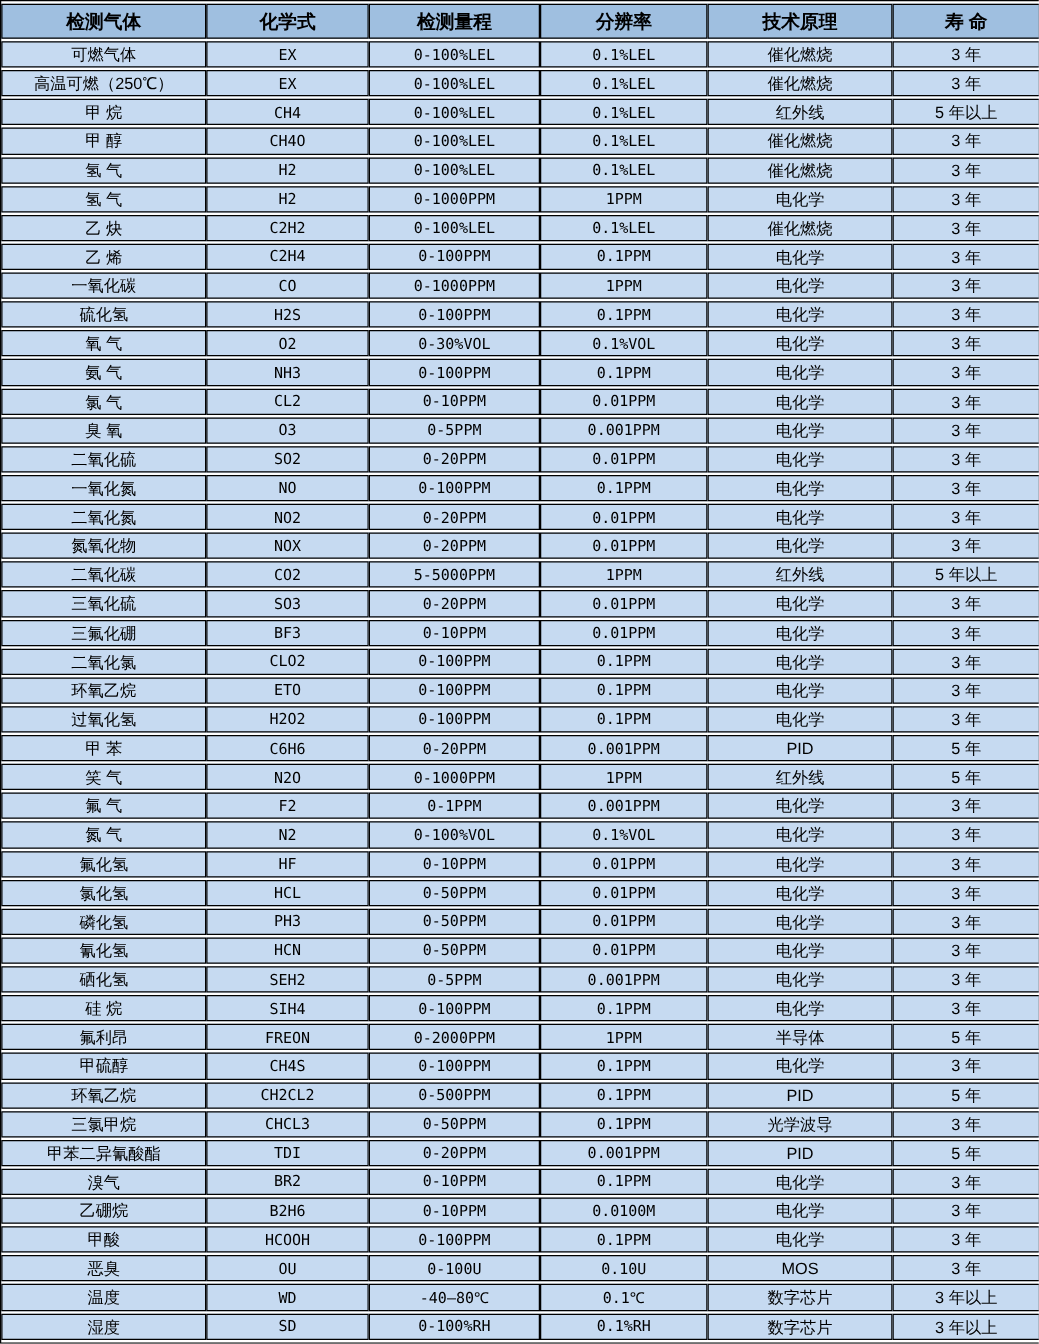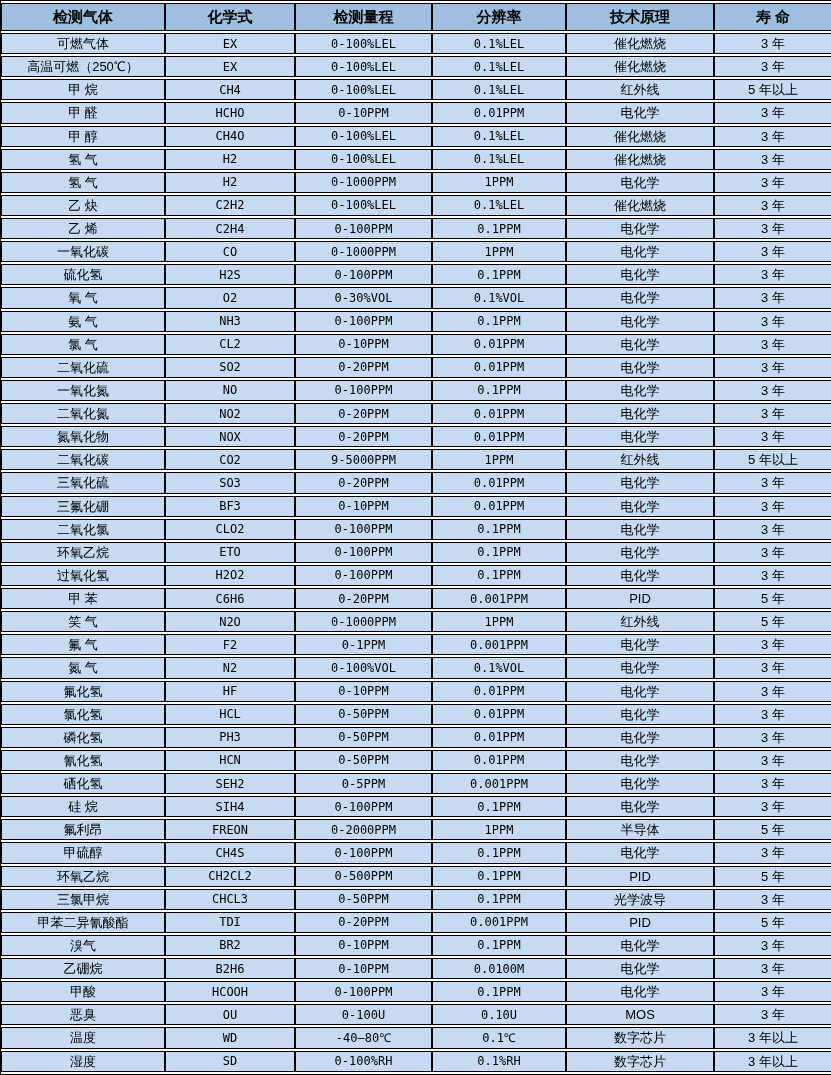--- a/index.html
+++ b/index.html
@@ -78,28 +78,20 @@
   </tr>
       <tr>
     <td>甲 烷</td>
     <td class="mono">CH4</td>
     <td class="mono">0-100%LEL</td>
     <td class="mono">0.1%LEL</td>
     <td>红外线</td>
     <td>5 年以上</td>
   </tr>
       <tr>
-    <td>甲 醛</td>
-    <td class="mono">HCHO</td>
-    <td class="mono">0-10PPM</td>
-    <td class="mono">0.01PPM</td>
-    <td>电化学</td>
-    <td>3 年</td>
-  </tr>
-      <tr>
     <td>甲 醇</td>
     <td class="mono">CH4O</td>
     <td class="mono">0-100%LEL</td>
     <td class="mono">0.1%LEL</td>
     <td>催化燃烧</td>
     <td>3 年</td>
   </tr>
       <tr>
     <td>氢 气</td>
     <td class="mono">H2</td>
@@ -166,20 +158,28 @@
   </tr>
       <tr>
     <td>氯 气</td>
     <td class="mono">CL2</td>
     <td class="mono">0-10PPM</td>
     <td class="mono">0.01PPM</td>
     <td>电化学</td>
     <td>3 年</td>
   </tr>
       <tr>
+    <td>臭 氧</td>
+    <td class="mono">O3</td>
+    <td class="mono">0-5PPM</td>
+    <td class="mono">0.001PPM</td>
+    <td>电化学</td>
+    <td>3 年</td>
+  </tr>
+      <tr>
     <td>二氧化硫</td>
     <td class="mono">SO2</td>
     <td class="mono">0-20PPM</td>
     <td class="mono">0.01PPM</td>
     <td>电化学</td>
     <td>3 年</td>
   </tr>
       <tr>
     <td>一氧化氮</td>
     <td class="mono">NO</td>
@@ -200,21 +200,21 @@
     <td>氮氧化物</td>
     <td class="mono">NOX</td>
     <td class="mono">0-20PPM</td>
     <td class="mono">0.01PPM</td>
     <td>电化学</td>
     <td>3 年</td>
   </tr>
       <tr>
     <td>二氧化碳</td>
     <td class="mono">CO2</td>
-    <td class="mono">9-5000PPM</td>
+    <td class="mono">5-5000PPM</td>
     <td class="mono">1PPM</td>
     <td>红外线</td>
     <td>5 年以上</td>
   </tr>
       <tr>
     <td>三氧化硫</td>
     <td class="mono">SO3</td>
     <td class="mono">0-20PPM</td>
     <td class="mono">0.01PPM</td>
     <td>电化学</td>

